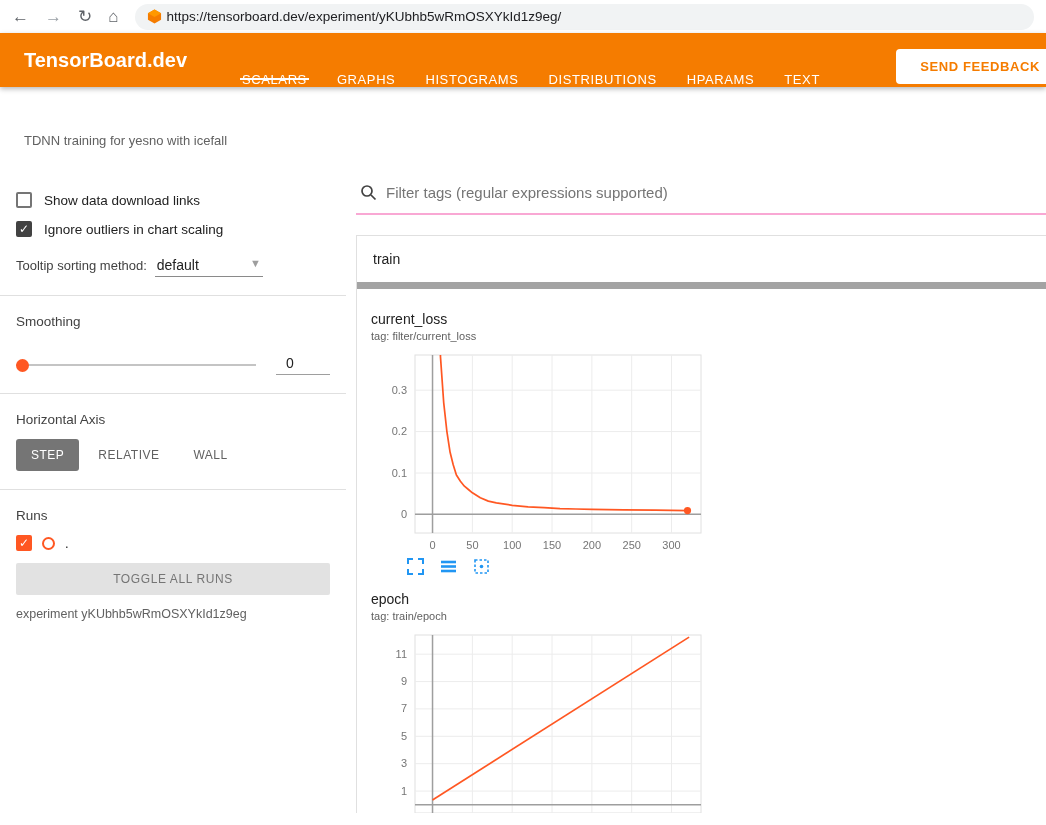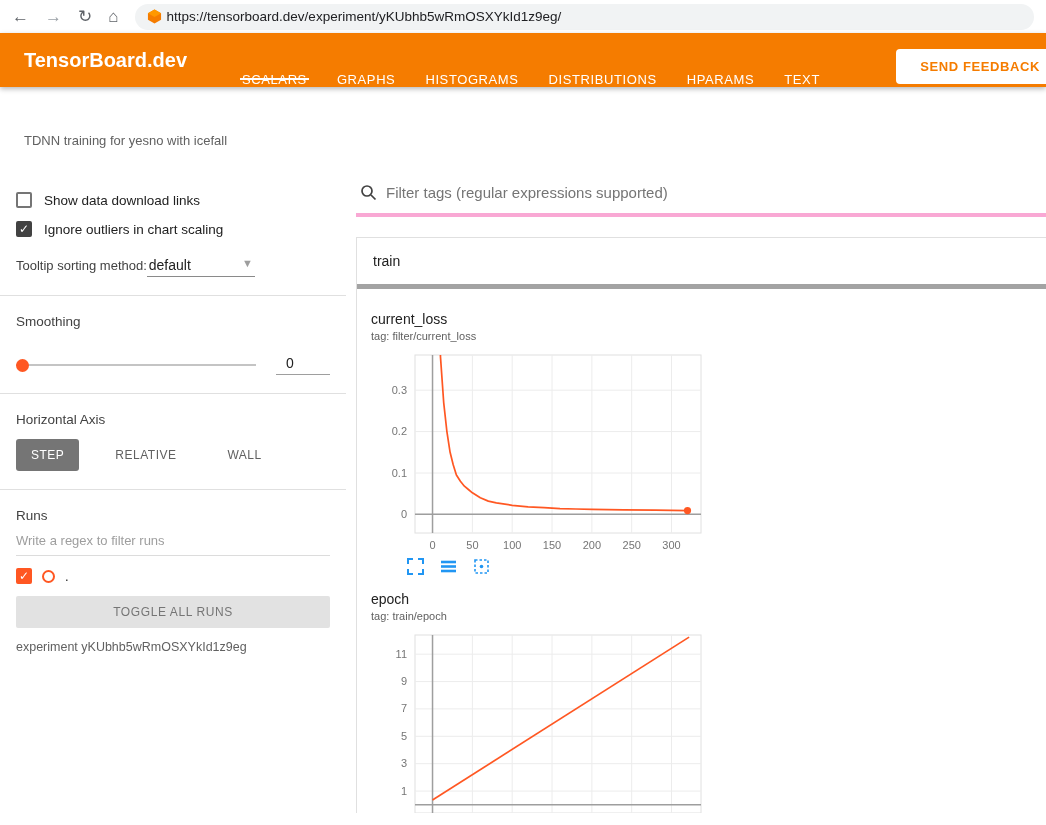--- a/index.html
+++ b/index.html
@@ -30,44 +30,44 @@
   .content{display:flex;height:645px}
   .sidebar{width:346px;padding:24px 16px 0 16px;background:#fff;flex:none}
   .main{flex:1;padding:6px 0 0 10px;overflow:hidden}
 
   
   .check-row{display:flex;align-items:center;gap:12px;margin-bottom:13px;font-size:13.5px;color:#212121;cursor:pointer}
   .checkbox{width:16px;height:16px;border:2px solid #757575;border-radius:2px;flex:none;color:#fff;font-size:12px;line-height:13px;text-align:center}
   .checkbox.checked{background:#424242;border-color:#424242}
   .checkbox.run-color.checked{background:#ff5722;border-color:#ff5722}
   .sort-row{display:flex;align-items:baseline;margin-top:18px;font-size:13px;color:#424242}
-  .dropdown{width:108px;border-bottom:1px solid #8a8a8a;font-size:14px;color:#212121;padding:2px 2px 3px 2px;display:flex;justify-content:space-between;cursor:pointer}
+  .dropdown{width:108px;border-bottom:1px solid #8a8a8a;font-size:14px;color:#212121;margin-left:8px;padding:2px 2px 3px 2px;display:flex;justify-content:space-between;cursor:pointer}
   .dropdown .caret{color:#9e9e9e;font-size:11px}
   .hr{height:1px;background:#e0e0e0;margin:18px -16px}
   .section-label{font-size:13.5px;color:#424242}
   .slider-row{display:flex;align-items:center;margin-top:26px}
   .slider-track{flex:1;height:2px;background:#c4c4c4;position:relative;margin-right:20px;cursor:pointer}
   .slider-thumb{width:13px;height:13px;border-radius:50%;background:#ff5722;position:absolute;left:0;top:-5.5px;cursor:pointer}
   .slider-value{width:54px;border-bottom:1px solid #9e9e9e;font-size:14px;color:#212121;padding:0 0 3px 10px}
-  .axis-buttons{display:flex;gap:21px;margin-top:12px}
+  .axis-buttons{display:flex;gap:4px;margin-top:12px}
   .axis-btn{padding:9px 15px;font-size:12px;letter-spacing:.5px;color:#616161;border-radius:3px;background:transparent;border:none;cursor:pointer}
   .axis-btn.active{background:#757575;color:#fff}
   .regex-input{width:100%;border:none;outline:none;border-bottom:1px solid #dcdcdc;font-size:13px;color:#212121;padding:10px 0 7px 0;font-family:inherit;background:transparent}
   .regex-input::placeholder{color:#9e9e9e}
   .run-row{display:flex;align-items:center;gap:10px;margin-top:12px;font-size:13px;color:#212121}
   .run-circle{width:13px;height:13px;border:2px solid #ff5722;border-radius:50%;flex:none}
   .toggle-btn{width:100%;margin-top:12px;background:#e2e2e2;border:none;border-radius:2px;padding:9px 0;font-size:12px;letter-spacing:.6px;color:#757575;cursor:pointer;font-family:inherit}
   .experiment-label{margin-top:12px;font-size:12.5px;color:#616161}
 
   
-  .filter-row{display:flex;align-items:center;gap:9px;border-bottom:4px solid #f9a8d4;padding:10px 4px 12px 4px}
+  .filter-row{display:flex;align-items:center;gap:9px;border-bottom:2px solid #f9a8d4;padding:10px 4px 12px 4px}
   .filter-input{flex:1;border:none;outline:none;font-size:15px;color:#212121;font-family:inherit;background:transparent}
   .filter-input::placeholder{color:#757575}
   .card{margin-top:20px;border:1px solid #e0e0e0;border-right:none;background:#fff;min-height:600px}
-  .card-header{padding:15px 16px;font-size:14px;color:#212121;border-bottom:5px solid #a3a3a3;cursor:pointer}
+  .card-header{padding:15px 16px;font-size:14px;color:#212121;border-bottom:7px solid #a3a3a3;cursor:pointer}
   .charts{display:flex;flex-wrap:wrap;padding:10px 0 0 6px}
   .chart{width:344px;padding:12px 2px 4px 8px}
   .chart-title{font-size:14px;color:#212121}
   .chart-sub{font-size:11px;color:#616161;margin-top:3px}
   .chart-svg{margin-top:8px;display:block}
   .chart-svg text.tick{font-family:"Liberation Sans","DejaVu Sans",sans-serif;font-size:11px;fill:#757575}
   .chart-tools{display:flex;gap:16px;margin:2px 0 0 36px}
   .tool{width:17px;height:17px;cursor:pointer}
 </style>
 </head>
@@ -141,21 +141,20 @@
       <div class="section-label">Horizontal Axis</div>
       <div class="axis-buttons">
         <button class="axis-btn active">STEP</button>
         <button class="axis-btn">RELATIVE</button>
         <button class="axis-btn">WALL</button>
       </div>
 
       <div class="hr"></div>
 
       <div class="section-label">Runs</div>
-      <input class="regex-input" placeholder="Write a regex to filter runs" style="">
       <div class="run-row">
         <span class="checkbox run-color checked">✓</span>
         <span class="run-circle"></span>
         <span>.</span>
       </div>
       <button class="toggle-btn">TOGGLE ALL RUNS</button>
       <div class="experiment-label">experiment yKUbhb5wRmOSXYkId1z9eg</div>
     </div>
 
     <div class="main">

